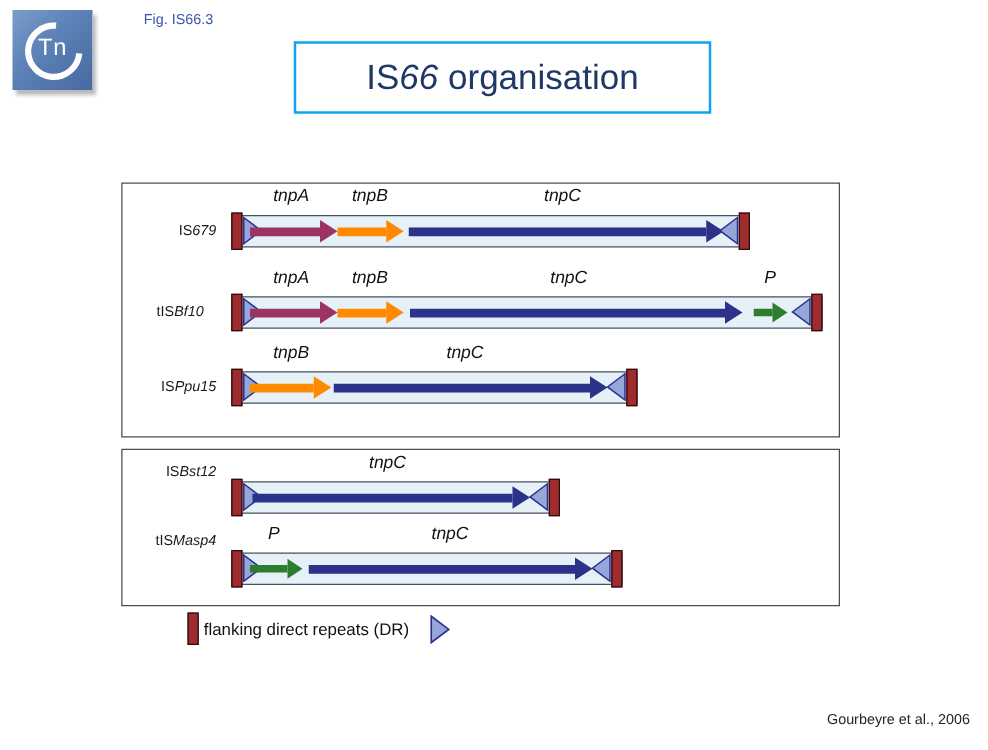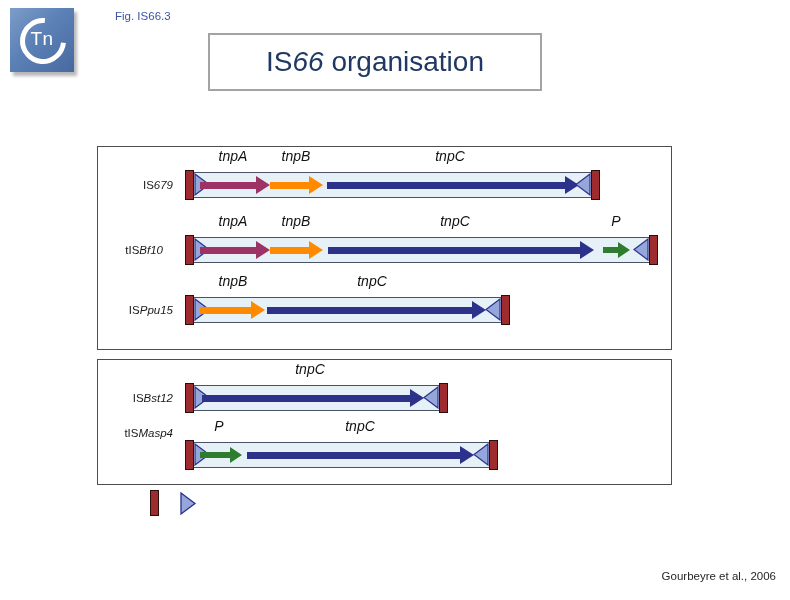--- a/index.html
+++ b/index.html
@@ -16,22 +16,22 @@
   .logo-c { position:absolute; left:10px; top:10px; width:36px; height:36px;
     border:5px solid #ffffff; border-right-color:transparent; border-radius:50%;
     transform:rotate(-40deg);
   }
   .logo-tn { position:absolute; left:0; top:20px; width:64px; text-align:center;
     color:#ffffff; font-size:19px; letter-spacing:0.5px;
   }
 
   .fig-label { position:absolute; left:115px; top:10px; font-size:11.5px; color:#3a55a8; }
 
-  .title-box { position:absolute; left:208px; top:33px; width:330px; height:54px;
-    border:2px solid #a3a3a3; display:flex; align-items:center; justify-content:center;text-align:right;
+  .title-box { position:absolute; left:235px; top:33px; width:330px; height:54px;
+    border:2px solid #0ea5e9; display:flex; align-items:center; justify-content:center;text-align:right;
   }
   .title-box .title-text { font-size:28px; color:#1f3864; }
   .title-box i { font-style:italic; }
 
   .panel { position:absolute; border:1.5px solid #4d4d4d; background:#ffffff; }
   .panel1 { left:97px; top:146px; width:573px; height:202px; }
   .panel2 { left:97px; top:359px; width:573px; height:124px; }
 
   .row-label { position:absolute; width:78px; text-align:right; font-size:11.5px; color:#1a1a1a; }
   .row-label i { font-style:italic;margin-top:48px; }
@@ -157,21 +157,21 @@
     <div class="gene g-tnpC" style="left:81px; width:219px;">
         <span class="shaft"></span>
         <span class="head"></span>
       </div>
     <svg class="ir ir-right" width="17" height="23">
         <polygon points="16,1 2,11.5 16,22" fill="#95a7da" stroke="#2c3189" stroke-width="1.2"></polygon>
       </svg>
     <div class="dr dr-right"></div>
   </div>
 
-  <div class="row-label" style="left:95px; top:392px;"><span>IS</span><i>Bst12</i></div>
+  <div class="row-label" style="left:95px; top:372px;"><span>IS</span><i>Bst12</i></div>
   <span class="gene-label" style="left:310px; top:361px;">tnpC</span>
   <div class="bar" style="left:185px; top:385px; width:263px;">
     <div class="dr dr-left"></div>
     <svg class="ir ir-left" width="17" height="23">
         <polygon points="1,1 15,11.5 1,22" fill="#95a7da" stroke="#2c3189" stroke-width="1.2"></polygon>
       </svg>
     <div class="gene g-tnpC" style="left:16px; width:222px;">
         <span class="shaft"></span>
         <span class="head"></span>
       </div>
@@ -198,20 +198,21 @@
         <span class="head"></span>
       </div>
     <svg class="ir ir-right" width="17" height="23">
         <polygon points="16,1 2,11.5 16,22" fill="#95a7da" stroke="#2c3189" stroke-width="1.2"></polygon>
       </svg>
     <div class="dr dr-right"></div>
   </div>
 
   <div class="legend">
     <span class="dr-swatch"></span>
+    <span>flanking direct repeats (DR)</span>
     <span class="ir-swatch">
       <svg width="18" height="25">
           <polygon points="2,2 16,12.5 2,23" fill="#95a7da" stroke="#2c3189" stroke-width="1.3"></polygon>
         </svg>
     </span>
   </div>
 
   <div class="citation">Gourbeyre et al., 2006</div>
 
 </div>

